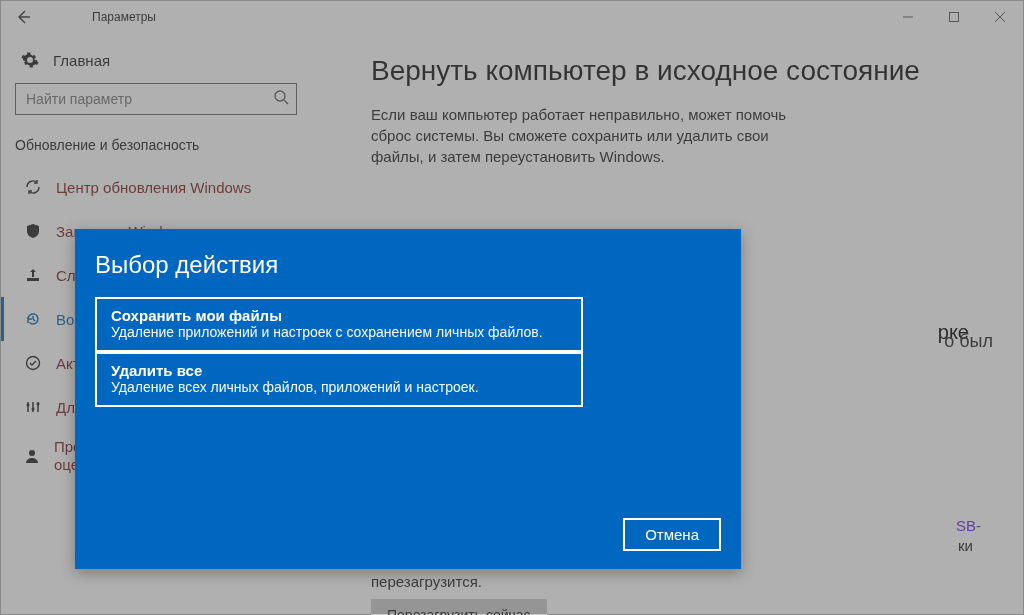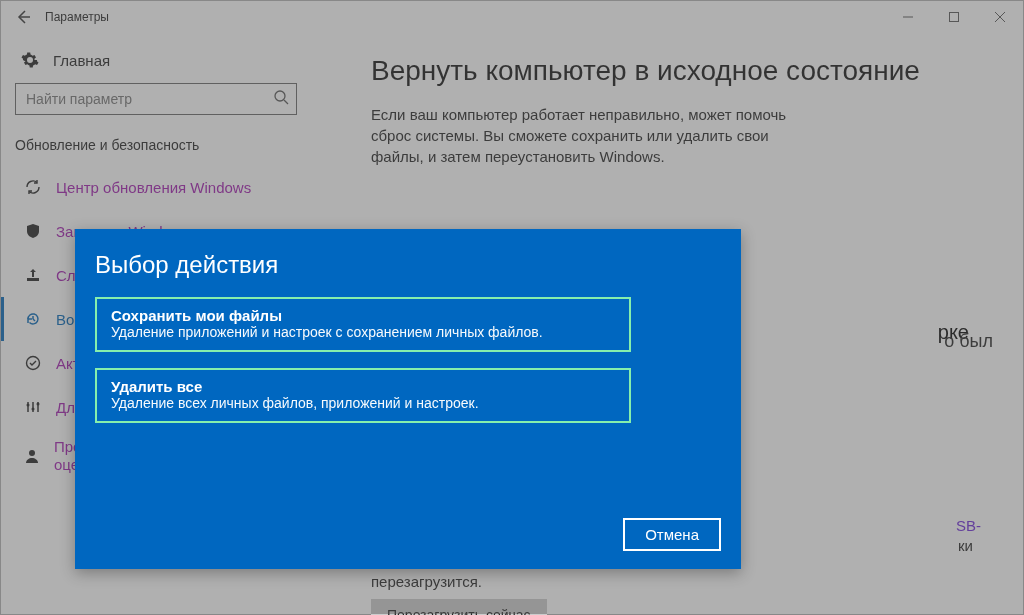--- a/index.html
+++ b/index.html
@@ -2,53 +2,53 @@
 <html><head>
 <meta charset="utf-8">
 <style>
   * { box-sizing: border-box; margin: 0; padding: 0; }
   html, body { width: 1024px; height: 615px; overflow: hidden; font-family: "Segoe UI", Tahoma, sans-serif; background: #fff; }
   .window { position: relative; width: 1024px; height: 615px; border: 1px solid #888; background: #fff; }
 
   
   .titlebar { height: 32px; display: flex; align-items: center; position: relative; }
   .titlebar .back { width: 44px; height: 32px; display:flex; align-items:center; justify-content:center; color:#333; }
-  .titlebar .title { font-size: 12px; color:#222; }
+  .titlebar .title { font-size: 12px; color:#222;margin-left:47px; }
   .titlebar .controls { position:absolute; right:0; top:0; display:flex; }
   .titlebar .controls .ctl { width:46px; height:32px; display:flex; align-items:center; justify-content:center; color:#555; font-size:13px;}
 
   
   .body { display:flex; height: calc(100% - 32px); }
   .sidebar { width: 310px; padding: 18px 0 0 0; }
   .home-row { display:flex; align-items:center; padding: 0 20px 14px 20px; }
   .home-row .gear { margin-right: 14px; display:inline-flex; }
   .home-row .label { font-size: 15px; color:#222; }
   .search-wrap { margin: 0 14px 22px 14px; position:relative; }
   .search { width:100%; height:32px; border:1px solid #666; padding: 0 40px 0 10px; font-size:14px; background:transparent; }
   .search-glass { position:absolute; right:8px; top:6px; color:#555; }
   .section-heading { font-size:14px; color:#222; padding: 0 14px 12px 14px; }
   .nav { list-style:none; }
-  .nav li { display:flex; align-items:center; height:44px; padding:0 14px 0 20px; font-size:15px; color:#a21caf; gap:14px; border-left: 3px solid transparent; cursor:default; }
+  .nav li { display:flex; align-items:center; height:44px; padding:0 14px 0 20px; font-size:15px; color:#7f1d1d; gap:14px; border-left: 3px solid transparent; cursor:default; }
   .nav li.active { border-left-color:#0067b8; color:#0067b8; }
   .nav .ic { width:18px; display:inline-flex; justify-content:center; color:#222; }
   .nav li.active .ic { color:#0067b8; }
 
   .main { flex:1; padding: 20px 40px 0 60px; }
   .main h1 { font-size: 28px; font-weight: 400; color:#111; line-height:1.25; margin-bottom: 16px; }
   .main p { font-size: 15px; color:#222; line-height:1.4; max-width: 420px; margin-bottom: 16px;}
   .main h2 { font-size: 20px; font-weight:400; margin: 52px 12px 10px; }
   .greybtn { display:inline-block; background:#ccc; padding:8px 16px; font-size:14px; color:#222; }
 
   
   .scrim { position:absolute; inset:0; background: rgba(90,90,90,0.48); }
 
   
   .modal { position:absolute; left:74px; top:228px; width:666px; height:340px; background:#0067c0; color:#fff; padding: 22px 20px 26px 20px; box-shadow: 0 4px 14px rgba(0,0,0,0.3); }
   .modal h2 { font-size: 24px; font-weight: 400; margin-bottom: 18px; }
-  .option { border: 2px solid #86efac; padding: 8px 14px 10px 14px; margin-bottom: 16px; width: 536px; cursor:pointer; }
+  .option { border: 2px solid #ffffff; padding: 8px 14px 10px 14px; margin-bottom: 0; width: 488px; cursor:pointer; }
   .option .opt-title { font-size: 15px; font-weight:600; }
   .option .opt-desc { font-size: 14px; font-weight:400; opacity:0.97; }
   .cancel { position:absolute; right:20px; bottom:18px; border:2px solid #fff; background:transparent; color:#fff; font-size:15px; padding:6px 20px; cursor:pointer; }
 
   svg { display:block; }
 </style>
 </head>
 <body>
 
 <div class="window">

